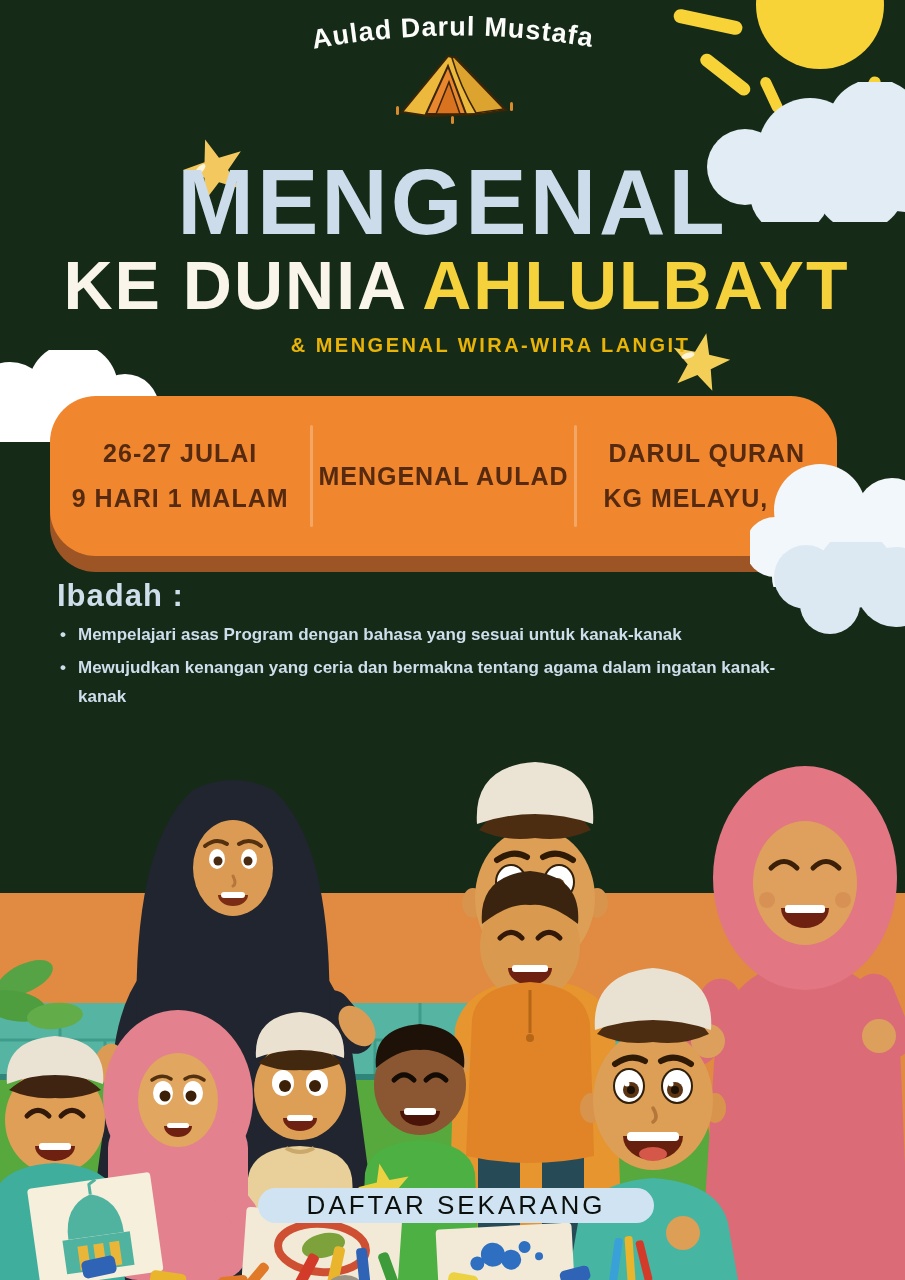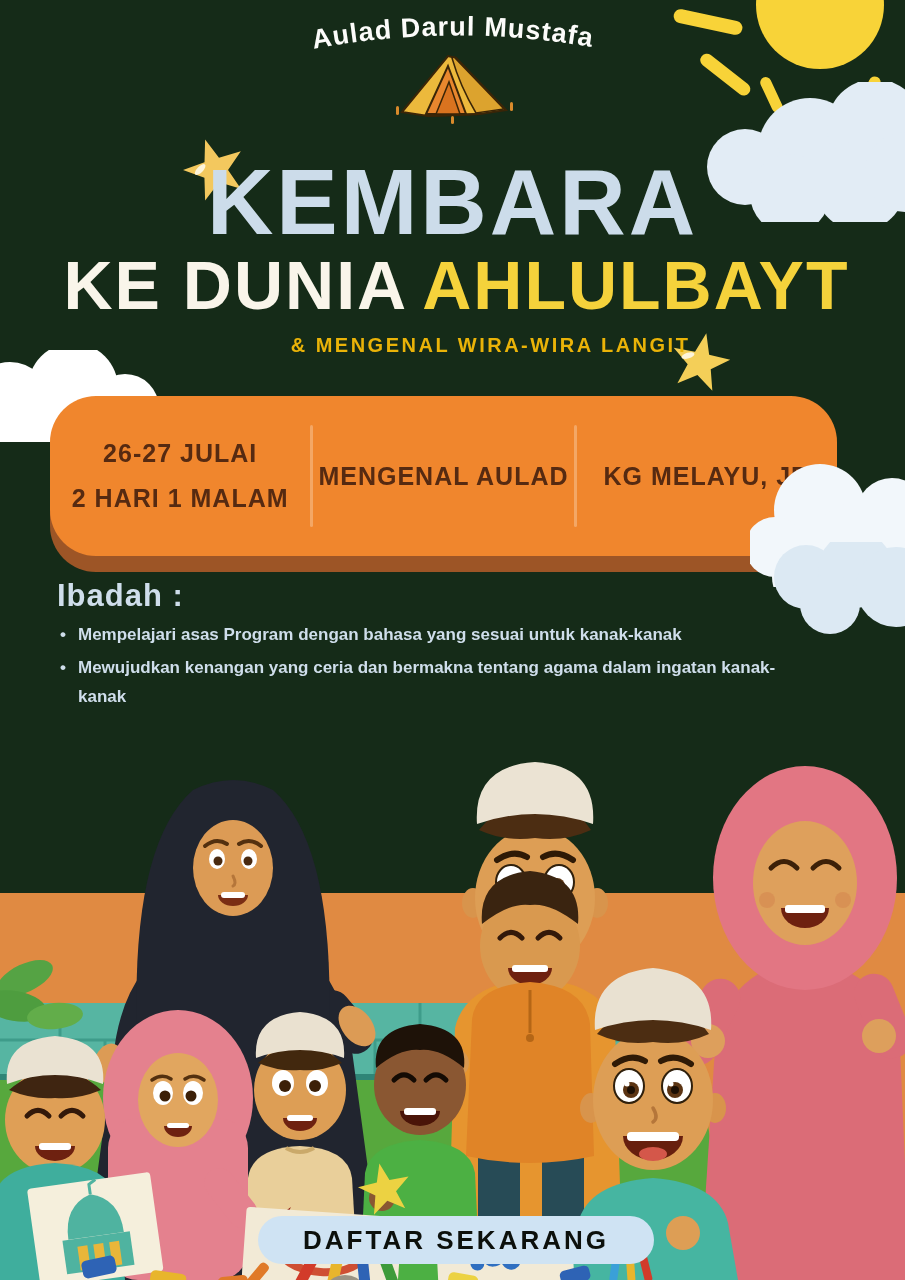--- a/index.html
+++ b/index.html
@@ -37,24 +37,24 @@
   .info-divider{width:3px;height:102px;background:#f4a765;border-radius:3px;align-self:center;}
   
   .program-heading{left:57px;top:578px;font-size:31px;font-weight:900;color:#cfdeeb;letter-spacing:1px;}
   .program-list{left:58px;top:620px;width:742px;margin:0;padding:0;list-style:none;}
   .program-list li{position:relative;padding-left:20px;margin:0 0 4px 0;
     font-size:17px;font-weight:bold;color:#cfdeeb;line-height:1.72;}
   .program-list li::before{content:"•";position:absolute;left:2px;top:0;color:#cfdeeb;}
   
   #scene{left:0;top:728px;width:905px;height:552px;}
   
-  .cta{left:258px;top:1188px;width:396px;height:48px;background:#cfe3f3;border:none;
+  .cta{left:258px;top:1188px;width:396px;height:35px;background:#cfe3f3;border:none;
     border-radius:24px;display:flex;align-items:center;justify-content:center;
-    font-family:"Liberation Sans",sans-serif;font-size:26px;font-weight:700;color:#0c100c;
-    letter-spacing:3px;cursor:pointer;z-index:5;margin-top:28px;}
+    font-family:"Liberation Sans",sans-serif;font-size:26px;font-weight:400;color:#0c100c;
+    letter-spacing:3px;cursor:pointer;z-index:5;}
 </style>
 </head>
 <body>
 
 <div class="poster">
 
   <svg id="brand-arch" class="abs" viewBox="0 0 405 60">
     <defs>
         <path id="archPath" d="M 12,50 Q 203,2 394,48"></path>
       </defs>
@@ -98,46 +98,47 @@
       <ellipse cx="-10" cy="-11" rx="7" ry="3" transform="rotate(-28)" fill="#fdf4da"></ellipse>
     </g>
   </svg>
   <svg id="star-right" class="abs" viewBox="0 0 68 68">
     <g transform="translate(34,35) rotate(12) scale(0.95)">
       <path d="M0,-32 L7.6,-10.5 L30.4,-9.9 L12.4,4 L18.8,25.9 L0,13 L-18.8,25.9 L-12.4,4 L-30.4,-9.9 L-7.6,-10.5 Z" fill="#f4cf58"></path>
       <ellipse cx="-10" cy="-11" rx="7" ry="3" transform="rotate(-28)" fill="#fdf4da"></ellipse>
     </g>
   </svg>
 
-  <div class="abs title1">KEMBARA</div>
+  <div class="abs title1">MENGENAL</div>
   <div class="abs title2">
     <span class="w">KE DUNIA</span><span class="y">AHLULBAYT</span>
   </div>
   <div class="abs subtitle">&amp; MENGENAL WIRA-WIRA LANGIT</div>
 
   <svg id="cloud-left" class="abs" viewBox="0 0 215 100">
     <g fill="#ffffff">
       <circle cx="55" cy="52" r="40"></circle>
         <circle cx="118" cy="38" r="45"></circle>
       <circle cx="170" cy="58" r="34"></circle>
         <rect x="20" y="52" width="160" height="40" rx="20"></rect>
     </g>
   </svg>
 
   <div class="abs info-box">
     <div class="info-col">
       <div class="info-line">26-27 JULAI</div>
-      <div class="info-line">2 HARI 1 MALAM</div>
+      <div class="info-line">9 HARI 1 MALAM</div>
     </div>
     <div class="info-divider"></div>
     <div class="info-col">
       <div class="info-line">MENGENAL AULAD</div>
     </div>
     <div class="info-divider"></div>
     <div class="info-col">
+      <div class="info-line">DARUL QURAN</div>
       <div class="info-line">KG MELAYU, JB</div>
     </div>
   </div>
 
   <svg id="cloud-box" class="abs" viewBox="0 0 155 135">
     <g fill="#f2f7fb">
       <circle cx="70" cy="58" r="46"></circle>
         <circle cx="25" cy="95" r="30"></circle>
       <circle cx="108" cy="98" r="48"></circle>
         <circle cx="142" cy="62" r="36"></circle>

